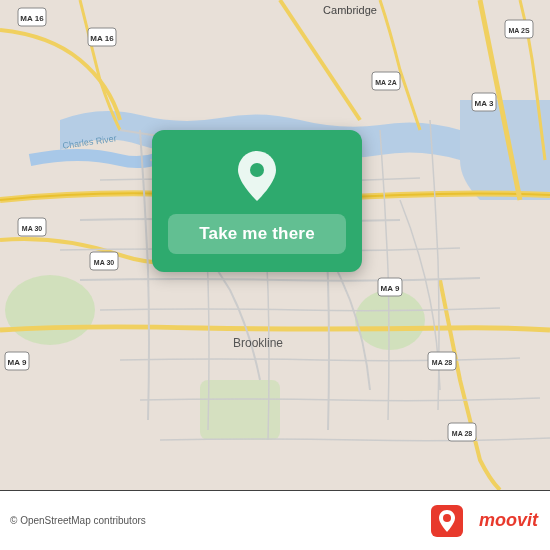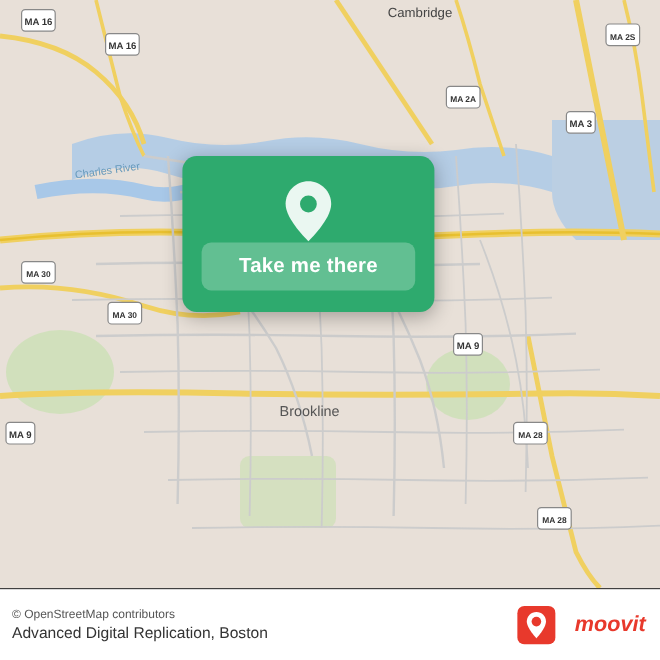--- a/index.html
+++ b/index.html
@@ -32,20 +32,21 @@
       position: absolute;
       top: 130px;
       left: 152px;
       width: 210px;
       background-color: #2eaa6e;
       border-radius: 12px;
       padding: 20px 16px 18px;
       display: flex;
       flex-direction: column;
       align-items: center;
+      gap: 12px;
       box-shadow: 0 4px 16px rgba(0,0,0,0.3);
       z-index: 10;
     }
 
     .location-pin-icon {
       width: 52px;
       height: 52px;
       display: flex;
       align-items: center;
       justify-content: center;
@@ -218,21 +219,20 @@
         <circle cx="24" cy="21" r="7" fill="#2eaa6e"></circle>
       </svg>
     </div>
     <button id="take-me-button">Take me there</button>
   </div>
 </div>
 
 <div id="footer-bar">
   <div class="footer-left">
     <span class="copyright-text">© OpenStreetMap contributors</span>
-    <span class="location-label">Advanced Digital Replication, Boston</span>
   </div>
   <div class="moovit-logo">
 
     <svg class="moovit-icon" viewBox="0 0 32 32" xmlns="http://www.w3.org/2000/svg">
       <rect width="32" height="32" rx="6" fill="#e8392c"></rect>
 
       <path d="M16,5 C11.5,5 8,8.5 8,13 C8,18.5 16,27 16,27 C16,27 24,18.5 24,13 C24,8.5 20.5,5 16,5 Z" fill="white"></path>
       <circle cx="16" cy="13" r="4" fill="#e8392c"></circle>
     </svg>
     <span class="moovit-text">moovit</span>

